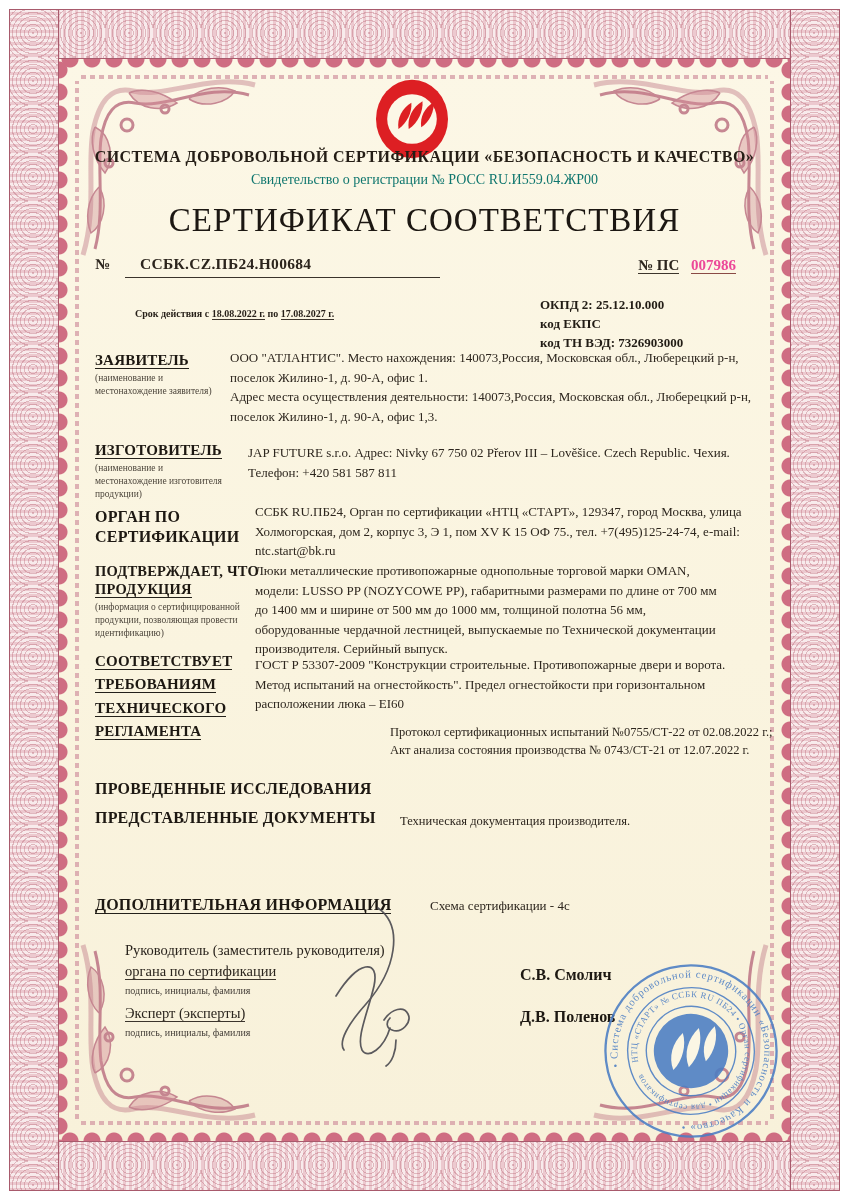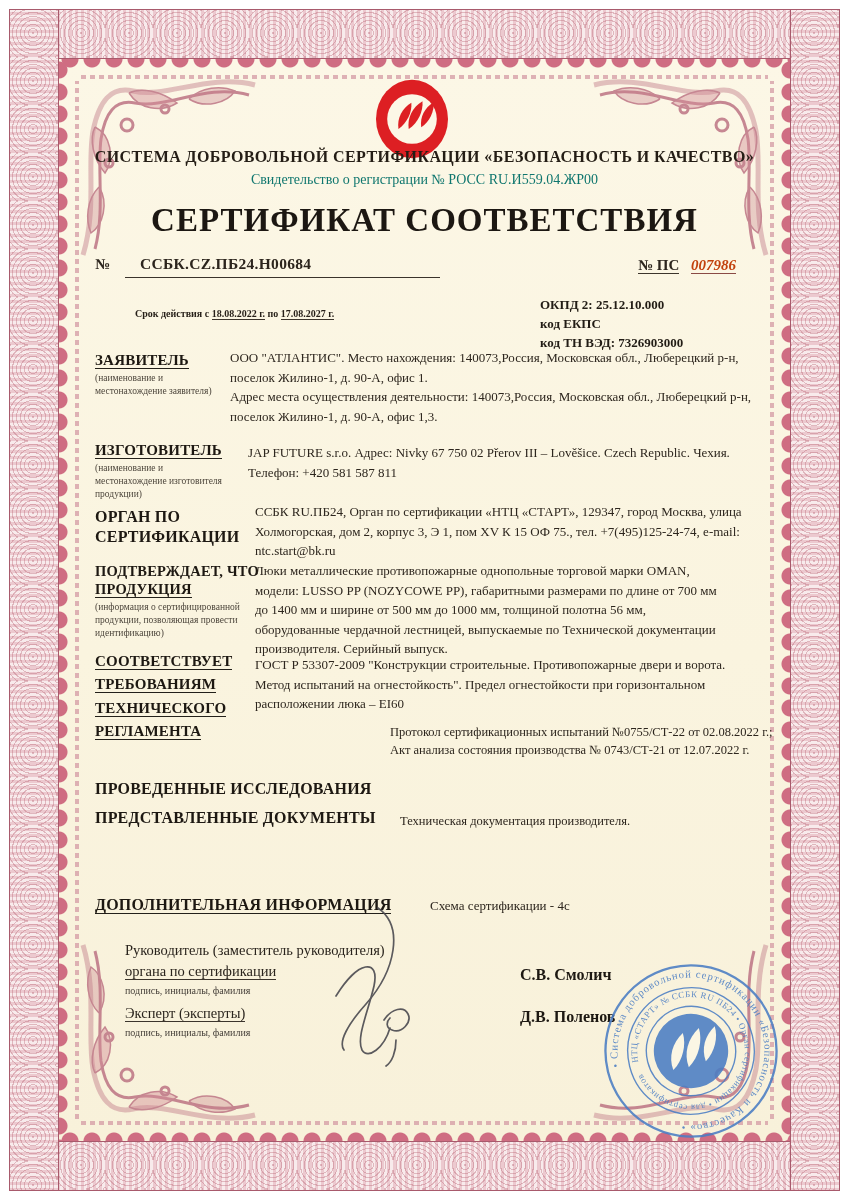--- a/index.html
+++ b/index.html
@@ -50,29 +50,29 @@
   .corner{position:absolute;width:190px;height:190px;pointer-events:none;}
   .corner.tl{left:60px;top:60px;}
   .corner.tr{right:60px;top:60px;transform:scaleX(-1);}
   .corner.bl{left:60px;bottom:60px;transform:scaleY(-1);}
   .corner.br{right:60px;bottom:60px;transform:scale(-1,-1);}
   
   .abs{position:absolute;}
   .center{left:0;right:0;text-align:center;}
   .hdr1{font-weight:bold;font-size:16px;letter-spacing:.4px;color:#241d15;}
   .hdr2{font-weight:normal;font-size:14px;color:#0f766e;}
-  .title{font-weight:bold;font-size:33px;letter-spacing:1px;color:#1c1712;}
+  .title{font-weight:normal;font-size:33px;letter-spacing:1px;color:#1c1712;}
   .b{font-weight:bold;}
   .u{border-bottom:1.4px solid #3c352c;}
   .lbl{font-weight:bold;font-size:15px;color:#1d1812;letter-spacing:.2px;line-height:1.25;}
   .lbl .u{border-bottom:1.6px solid #23201a;}
   .sub{font-size:9.5px;color:#4d463c;line-height:1.35;}
   .body{font-size:13px;color:#2d261e;line-height:1.5;}
   .body13{font-size:13px;color:#2d261e;line-height:1.45;}
-  .red{color:#c2410c;font-style:italic;}
+  .red{color:#ec4899;}
   .codes{font-size:13px;font-weight:bold;color:#221c15;line-height:1.45;}
   .names{font-weight:bold;font-size:16px;color:#1d1812;}
   .rolesm{font-size:10px;color:#46403a;}
   .role{font-size:14.5px;color:#2a241d;}
 </style>
 </head>
 <body>
 
 <div class="sheet">
   <div class="band top"></div>

